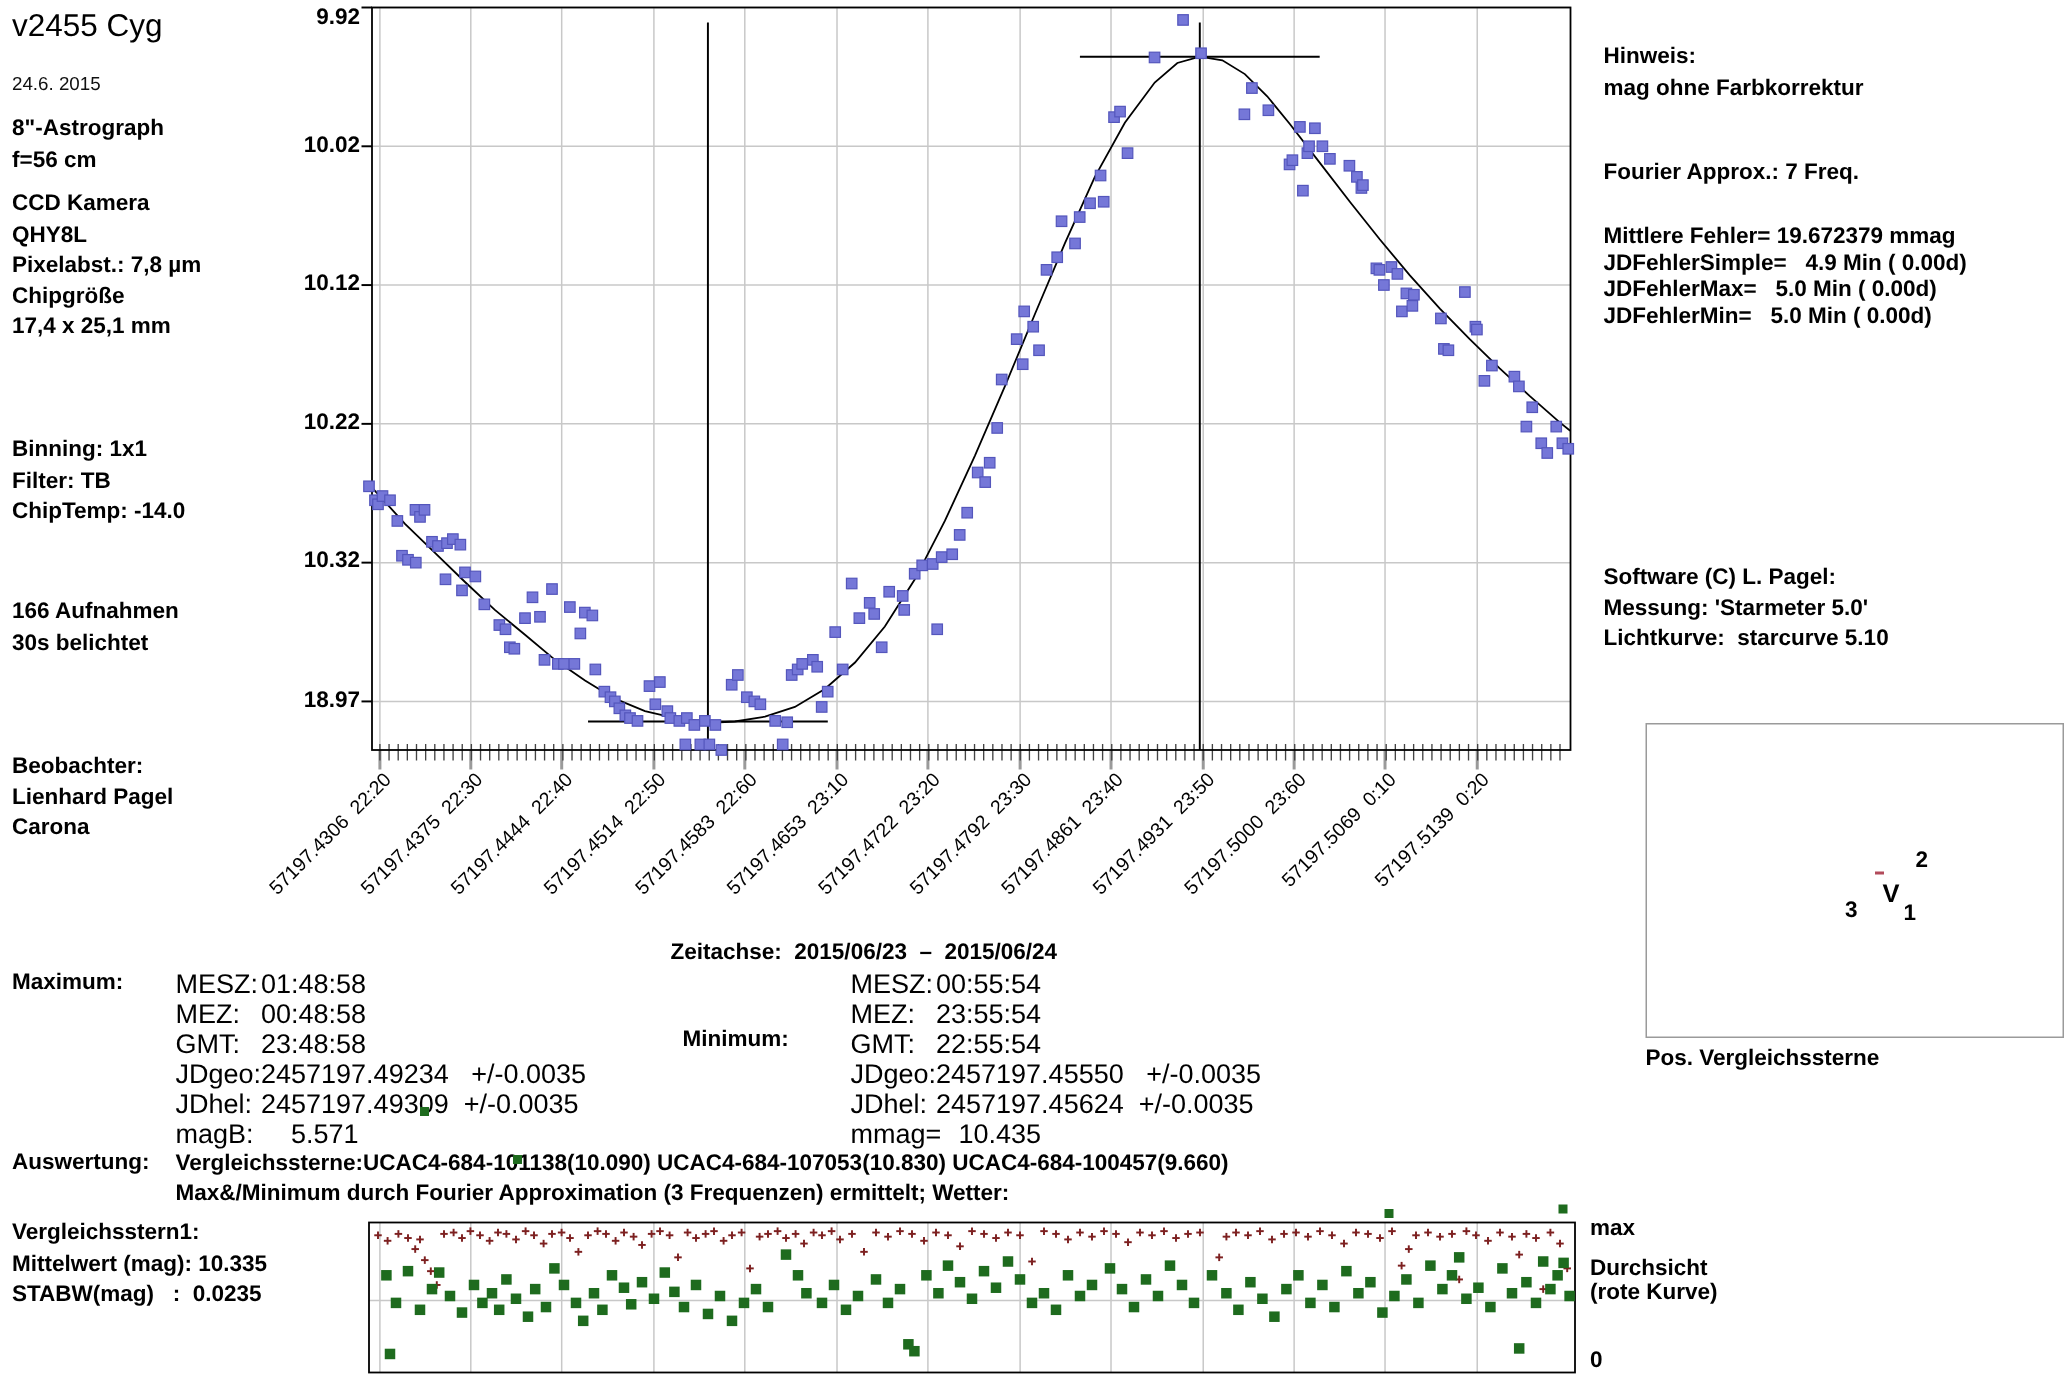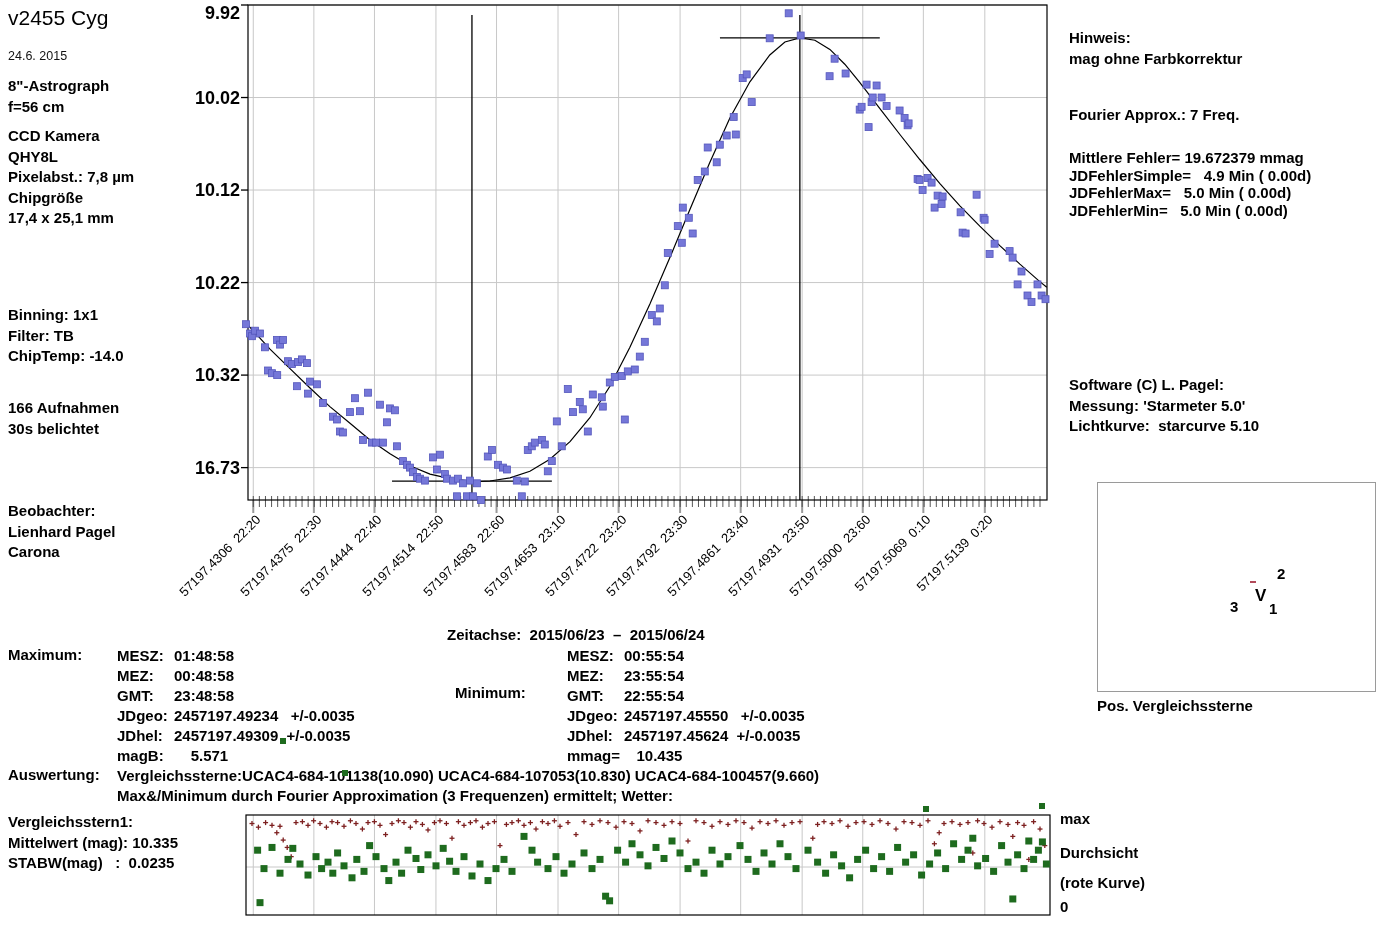--- a/index.html
+++ b/index.html
@@ -4,24 +4,24 @@
 <style>
   html,body{margin:0;padding:0}
   body{width:1376px;height:932px;position:relative;background:#fff;color:#000;
        font-family:"Liberation Sans",sans-serif;overflow:hidden}
   .abs{position:absolute}
   #svg-layer{position:absolute;left:0;top:0;width:1376px;height:932px}
   #page-title{font-size:21px;font-weight:normal}
   #page-date{font-size:12.5px;color:#111}
   .block{font-size:15px;font-weight:bold;line-height:20.5px;white-space:pre}
   .block.lh17{line-height:17.5px}
-  .ylabel{font-size:18px;font-weight:bold;width:62px;text-align:right;white-space:pre}
+  .ylabel{font-size:15px;font-weight:bold;width:62px;text-align:right;white-space:pre}
   .xlabel{font-size:13px;font-weight:normal;width:170px;text-align:right;white-space:pre;
           transform:rotate(-45deg);transform-origin:100% 0%}
-  .trow{display:flex;font-size:15px;font-weight:bold;height:20px;line-height:20px}
+  .trow{display:flex;font-size:18px;font-weight:normal;height:20px;line-height:20px}
   .tkey{width:57px;flex:none;white-space:pre}
   .tval{white-space:pre}
   .label15{font-size:15px;font-weight:bold;white-space:pre}
   #pos-box{border:1px solid #9a9a9a;width:277px;height:208px}
   .star-mark{position:absolute;font-weight:bold;font-size:15px}
   .star-mark.var{font-size:17px}
   .stray-dot{position:absolute;width:6px;height:6px;background:#1e6b1e}
   #pos-var-dash{position:absolute;width:6px;height:2px;background:#b24a5a}
 </style>
 </head>
@@ -734,21 +734,21 @@
 <div class="abs" style="left:8px;top:6px" id="page-title">v2455 Cyg</div>
 <div class="abs" style="left:8px;top:49px" id="page-date">24.6. 2015</div>
 
 <div class="abs block" style="left:8px;top:76px">8"-Astrograph
 f=56 cm</div>
 <div class="abs block" style="left:8px;top:126px">CCD Kamera
 QHY8L
 Pixelabst.: 7,8 µm
 Chipgröße
 17,4 x 25,1 mm</div>
-<div class="abs block" style="left:8px;top:305px">Binning: 1x1
+<div class="abs block" style="left:8px;top:290px">Binning: 1x1
 Filter: TB
 ChipTemp: -14.0</div>
 <div class="abs block" style="left:8px;top:398px">166 Aufnahmen
 30s belichtet</div>
 <div class="abs block" style="left:8px;top:501px">Beobachter:
 Lienhard Pagel
 Carona</div>
 
 <div class="abs block" style="left:1069px;top:28px">Hinweis:
 mag ohne Farbkorrektur</div>
@@ -760,21 +760,21 @@
 <div class="abs block" style="left:1069px;top:375px">Software (C) L. Pagel:
 Messung: 'Starmeter 5.0'
 Lichtkurve:  starcurve 5.10</div>
 
 <div id="ylabels">
     <div class="abs ylabel" style="left: 178px; top: 3px;">9.92</div>
     <div class="abs ylabel" style="left: 178px; top: 87.5234px;">10.02</div>
     <div class="abs ylabel" style="left: 178px; top: 180.047px;">10.12</div>
     <div class="abs ylabel" style="left: 178px; top: 272.57px;">10.22</div>
     <div class="abs ylabel" style="left: 178px; top: 365.093px;">10.32</div>
-    <div class="abs ylabel" style="left: 178px; top: 457.617px;">16.73</div>
+    <div class="abs ylabel" style="left: 178px; top: 457.617px;">18.97</div>
   </div>
 <div id="xlabels">
     <div class="abs xlabel" style="left: 83.2693px; top: 512px;">57197.4306  22:20</div>
     <div class="abs xlabel" style="left: 143.866px; top: 512px;">57197.4375  22:30</div>
     <div class="abs xlabel" style="left: 204.463px; top: 512px;">57197.4444  22:40</div>
     <div class="abs xlabel" style="left: 265.938px; top: 512px;">57197.4514  22:50</div>
     <div class="abs xlabel" style="left: 326.535px; top: 512px;">57197.4583  22:60</div>
     <div class="abs xlabel" style="left: 388.01px; top: 512px;">57197.4653  23:10</div>
     <div class="abs xlabel" style="left: 448.607px; top: 512px;">57197.4722  23:20</div>
     <div class="abs xlabel" style="left: 510.082px; top: 512px;">57197.4792  23:30</div>
@@ -855,21 +855,21 @@
 
 <div class="abs label15" style="left:8px;top:766px">Auswertung:</div>
 <div class="abs block" style="left:117px;top:766px;line-height:20px">Vergleichssterne:UCAC4-684-101138(10.090) UCAC4-684-107053(10.830) UCAC4-684-100457(9.660)
 Max&amp;/Minimum durch Fourier Approximation (3 Frequenzen) ermittelt; Wetter:</div>
 
 <div class="abs block" style="left:8px;top:812px">Vergleichsstern1:
 Mittelwert (mag): 10.335
 STABW(mag)   :  0.0235</div>
 
 <div class="abs label15" style="left:1060px;top:810px">max</div>
-<div class="abs block" style="left:1060px;top:838px;line-height:30px">Durchsicht
+<div class="abs block" style="left:1060px;top:838px;line-height:16px">Durchsicht
 (rote Kurve)</div>
 <div class="abs label15" style="left:1060px;top:898px">0</div>
 
 <div id="strays">
     <div class="stray-dot" style="left: 280px; top: 738px;"></div>
     <div class="stray-dot" style="left: 342px; top: 770px;"></div>
     <div class="stray-dot" style="left: 923px; top: 806px;"></div>
     <div class="stray-dot" style="left: 1039px; top: 803px;"></div>
   </div>
 

